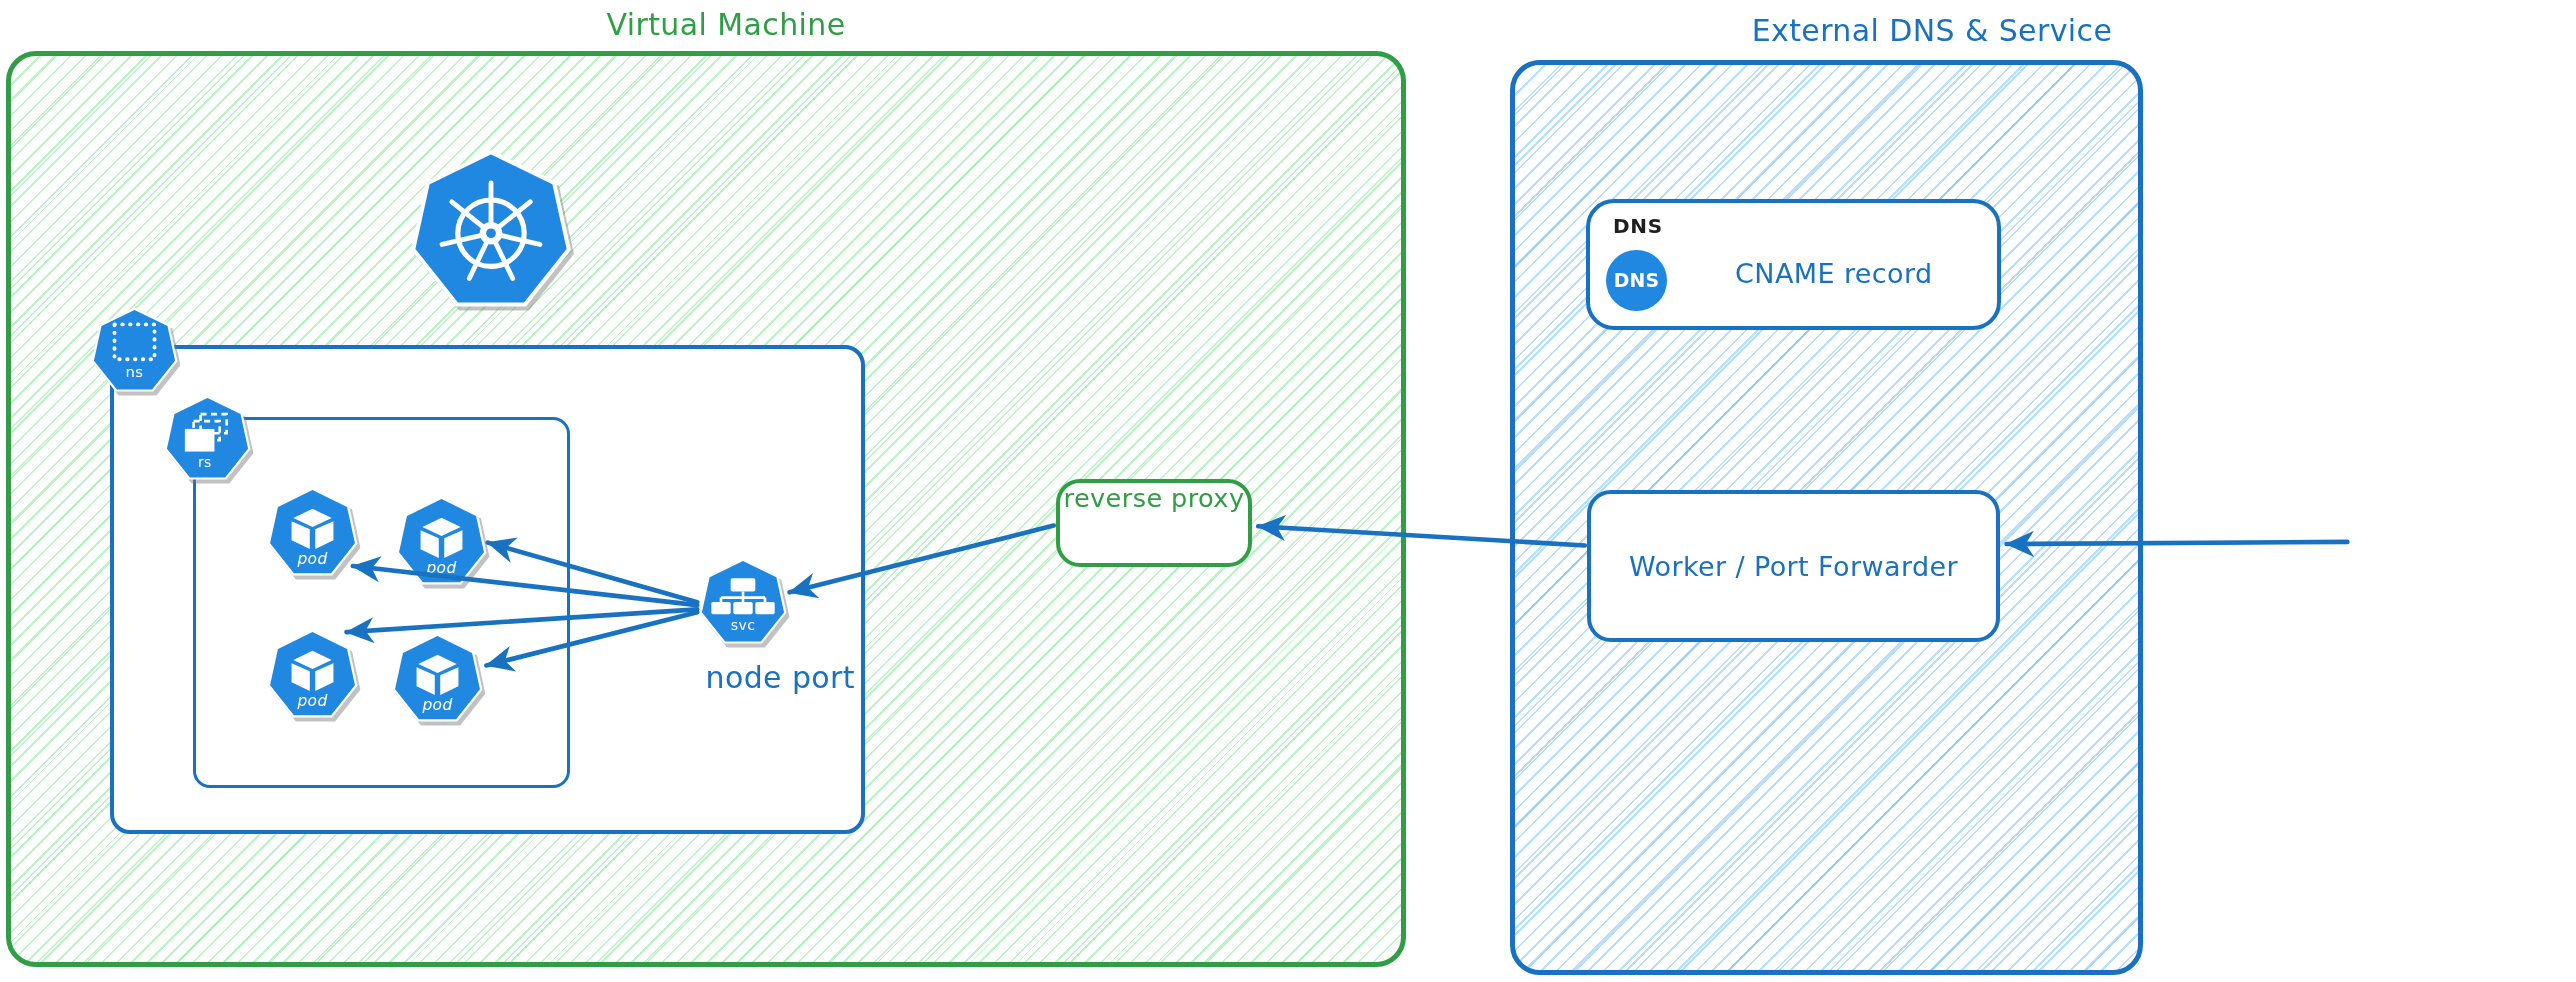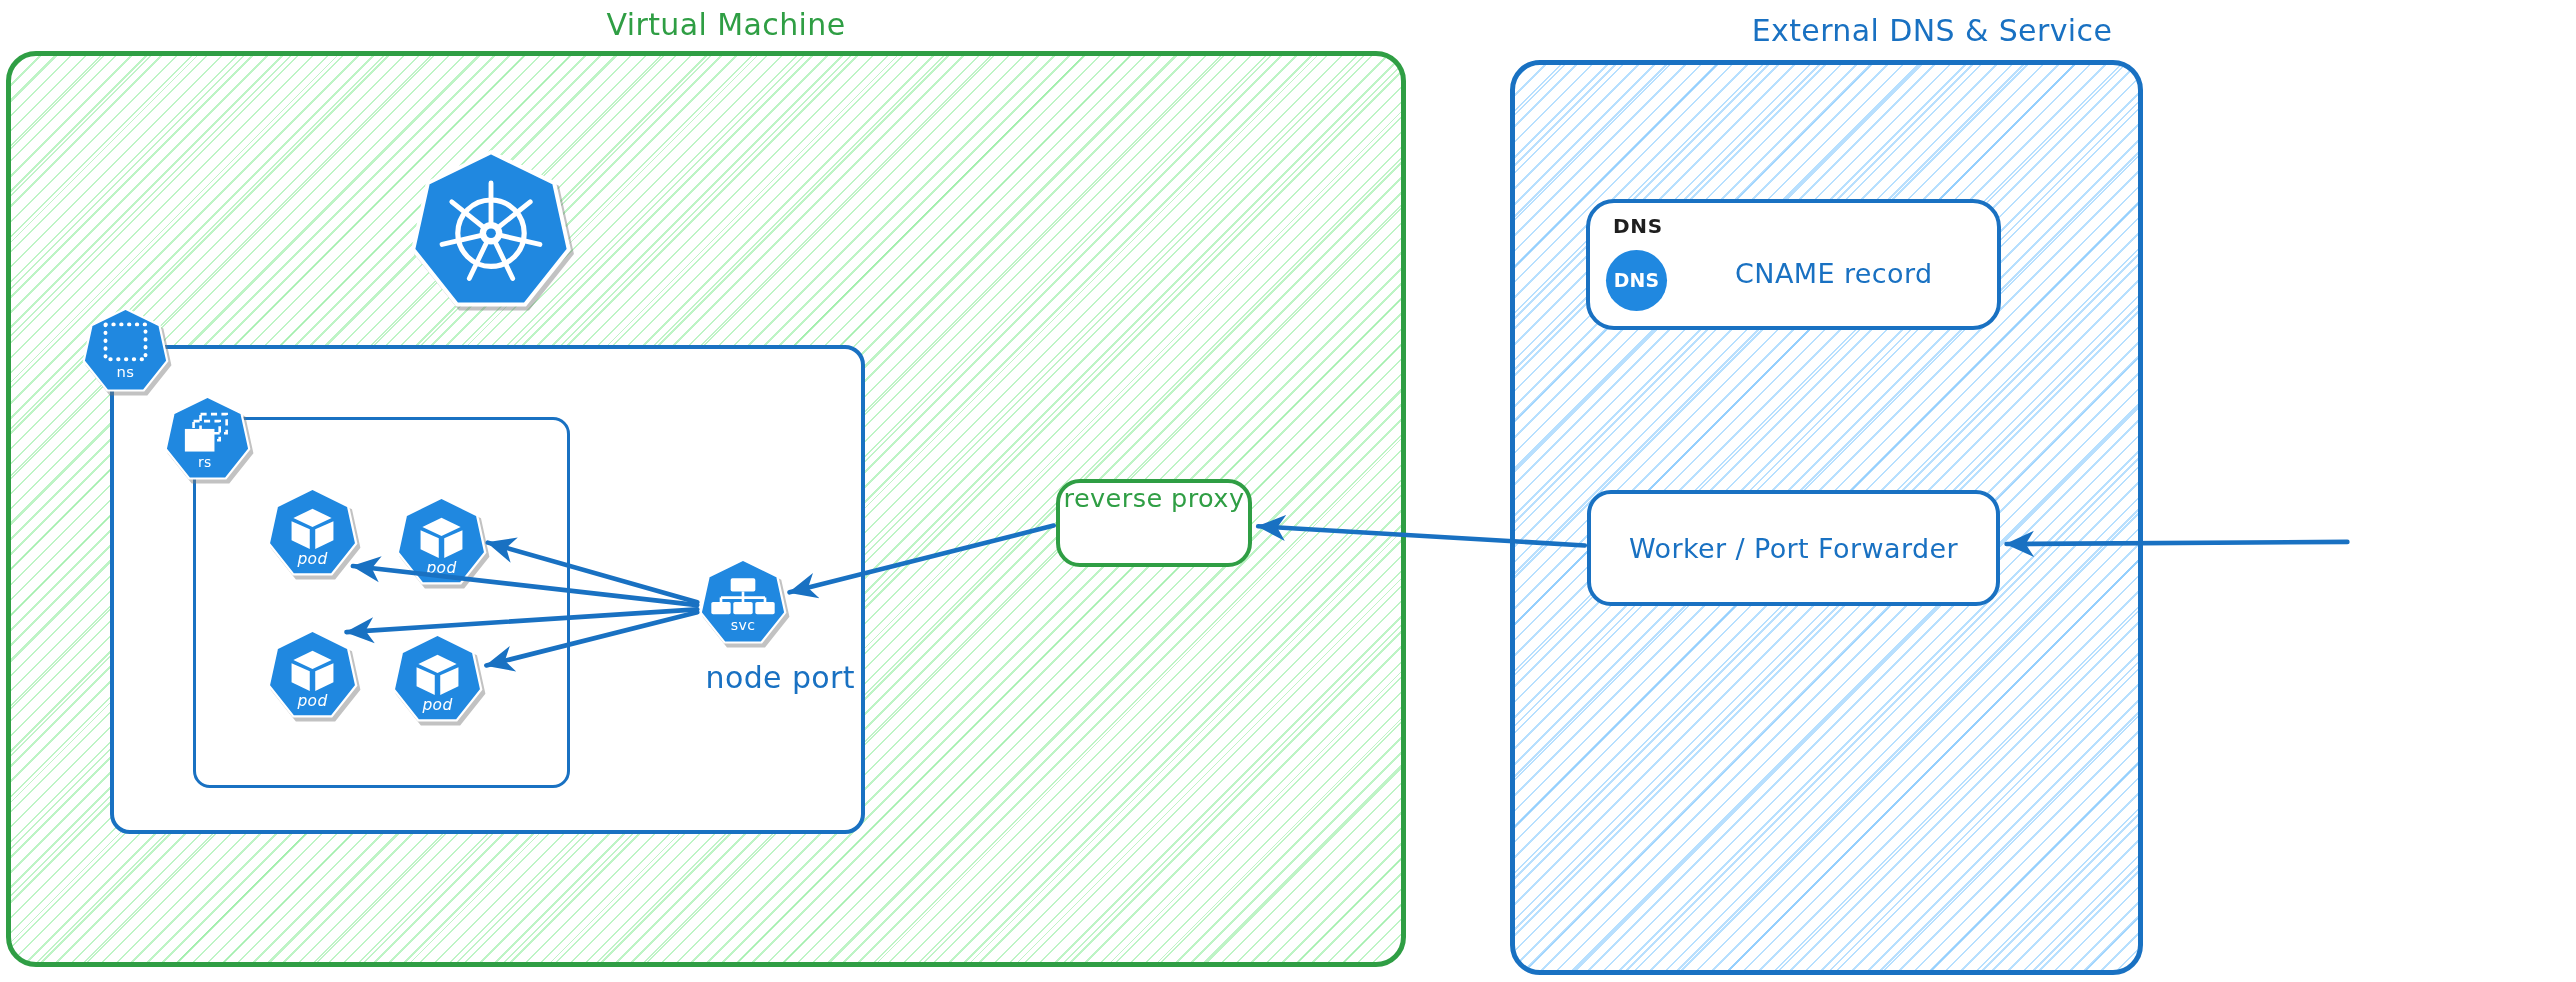--- a/index.html
+++ b/index.html
@@ -45,36 +45,36 @@
   .card{position:absolute;background:#fff;}
   .ns-card{left:110px;top:345px;width:755px;height:489px;border:4.3px solid var(--blue);border-radius:20px;}
   .rs-card{left:193px;top:417px;width:377px;height:371px;border:3.6px solid var(--blue);border-radius:17px;}
   .rp-card{left:1056px;top:479px;width:196px;height:88px;border:4.3px solid var(--green);border-radius:24px;
            display:flex;align-items:flex-start;justify-content:center;}
   .rp-card .lbl{color:var(--green);font-size:25.6px;white-space:nowrap;}
   .dns-card{left:1586px;top:199px;width:415px;height:131px;border:4.3px solid var(--blue);border-radius:28px;}
   .dns-tag{position:absolute;left:23px;top:11.4px;color:var(--ink);font-size:20px;font-weight:bold;letter-spacing:0.7px;}
   .dns-badge{position:absolute;left:14px;top:45px;width:65px;height:65px;}
   .cname-lbl{position:absolute;left:92px;right:11.4px;top:55px;text-align:center;color:var(--blue);font-size:27px;white-space:nowrap;}
-  .worker-card{left:1587px;top:490px;width:413px;height:116px;border:4.3px solid var(--blue);border-radius:24px;
+  .worker-card{left:1587px;top:490px;width:413px;height:152px;border:4.3px solid var(--blue);border-radius:24px;
                display:flex;align-items:center;justify-content:center;}
   .worker-card .lbl{color:var(--blue);font-size:27px;white-space:nowrap;}
   .ci-card{left:2349px;top:442px;width:220px;height:195px;border:4.3px solid var(--blue);border-radius:21px;}
   .ci-lbl{position:absolute;left:0;right:0;top:55px;text-align:center;color:var(--blue);font-size:21px;white-space:nowrap;}
   .ci-badge{position:absolute;left:50%;top:88px;transform:translateX(-50%);width:68px;height:68px;}
   
   .icon{position:absolute;}
   .icon svg{display:block;width:100%;height:100%;overflow:visible;}
   .hepta-shadow{filter:drop-shadow(3.6px 4.3px 0 rgba(120,120,120,.45));}
   .hep{fill:var(--icon-blue);stroke:#fff;stroke-width:2.5;}
   .glyph-stroke{fill:none;stroke:#fff;stroke-width:3;}
   .glyph-fill{fill:#fff;}
   .icon text{fill:#fff;font-family:"DejaVu Sans","Liberation Sans",sans-serif;text-anchor:middle;}
   .k8s-logo{left:410px;top:149px;width:162px;height:162px;}
-  .ns-icon{left:82px;top:307px;width:87px;height:87px;}
+  .ns-icon{left:91px;top:307px;width:87px;height:87px;}
   .rs-icon{left:164px;top:395px;width:87px;height:87px;}
   .pod-1{left:267px;top:487px;width:91px;height:91px;}
   .pod-2{left:396px;top:496px;width:91px;height:91px;}
   .pod-3{left:267px;top:629px;width:91px;height:91px;}
   .pod-4{left:392px;top:633px;width:91px;height:91px;}
   .svc-icon{left:699px;top:558px;width:88px;height:88px;}
   .node-port-lbl{position:absolute;left:635px;top:660px;width:220px;text-align:right;
                  color:var(--blue);font-size:30px;white-space:nowrap;}
   
   .arrows{position:absolute;inset:0;width:100%;height:100%;pointer-events:none;}

